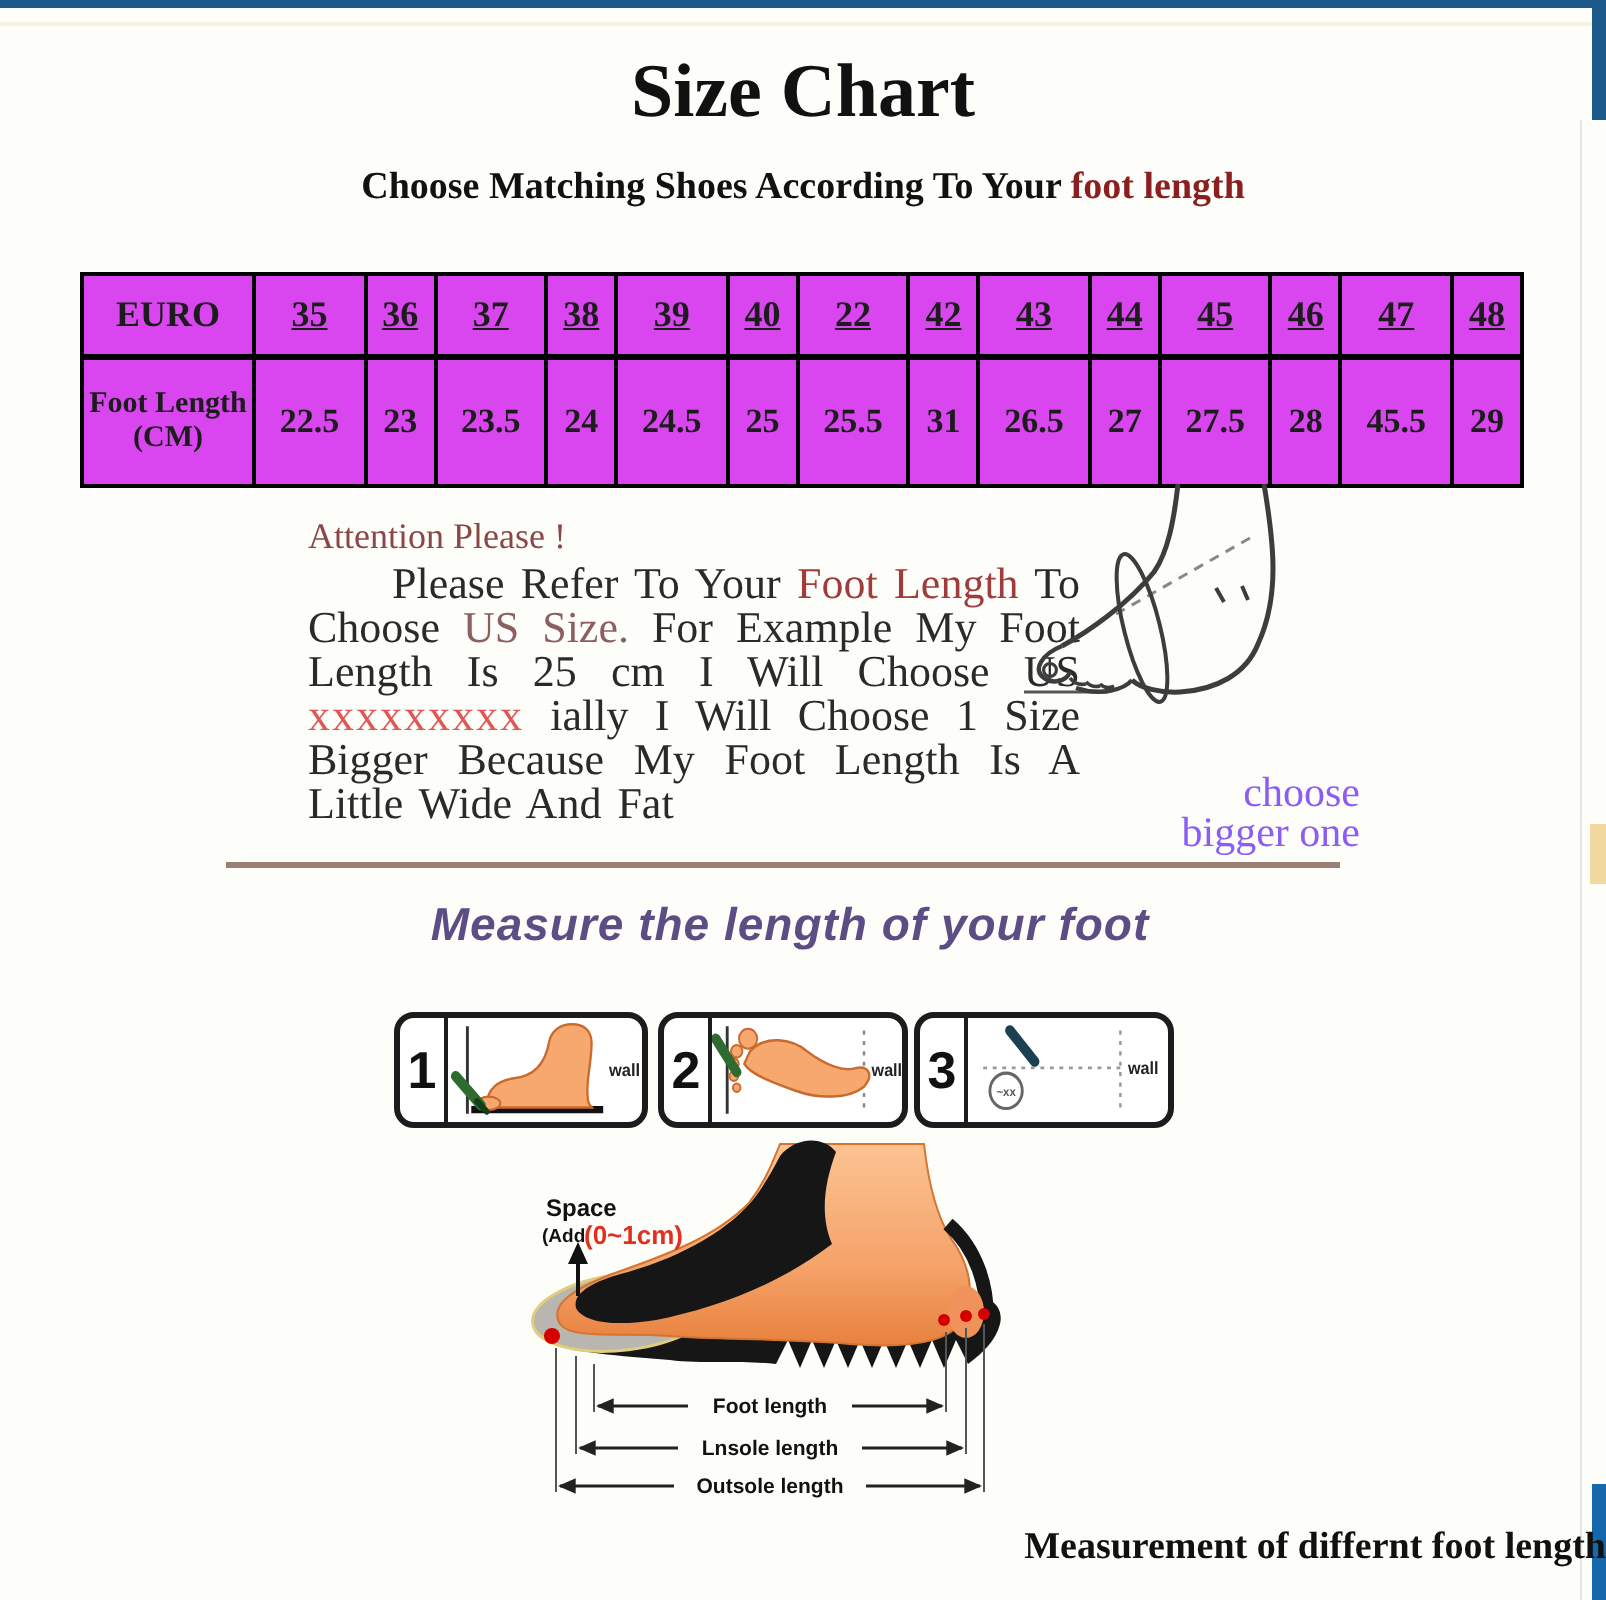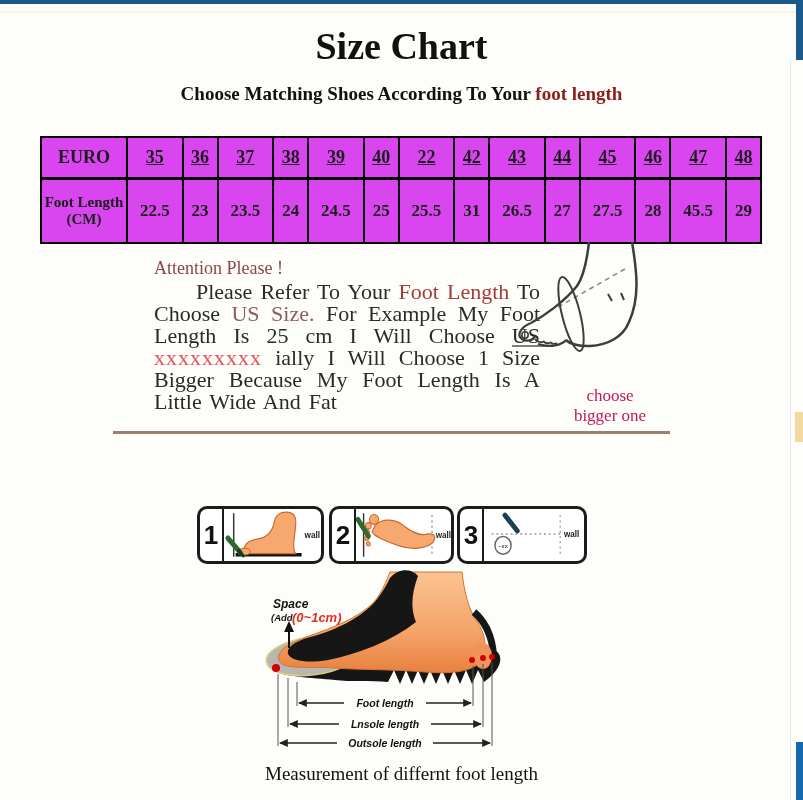--- a/index.html
+++ b/index.html
@@ -65,22 +65,22 @@
     text-align: justify; text-indent: 42px;
     color: #2a2a2a; word-spacing: 2.5px;
   }
   .attention-text .red-word { color: #a03c3c; }
   .attention-text .maroon-word { color: #8d5f5f; }
   .attention-text .xword { color: #e05555; letter-spacing: 1px; }
 
   .foot-sketch { left: 512px; top: 240px; width: 158px; height: 132px; }
   .choose-bigger {
     left: 540px; top: 386px; width: 140px;
-    text-align: center; font-size: 17px; line-height: 20px;
-    color: #be185d;
+    text-align: right; font-size: 21px; line-height: 20px;
+    color: #8b5cf6;
   }
 
   .divider { left: 113px; top: 431px; width: 557px; height: 3px; background: #9c7f74; }
 
   .measure-heading {
     top: 449px; left: 0; width: 790px;
     text-align: center;
     font-family: "Liberation Sans", sans-serif;
     font-size: 23px; font-weight: bold; font-style: italic;
     color: #5d4d85; letter-spacing: 0.5px;
@@ -98,26 +98,26 @@
   .step-num {
     width: 24px; flex: 0 0 24px;
     display: flex; align-items: center; justify-content: center;
     font-family: "Liberation Sans", sans-serif;
     font-size: 26px; font-weight: bold; color: #111;
     border-right: 2px solid #1c1c1c;
   }
   .step-body { position: relative; flex: 1; }
   .step-body svg { display: block; width: 100%; height: 100%; }
 
-  .shoe-diagram { left: 240px; top: 570px; width: 280px; height: 192px; font-style: italic; }
+  .shoe-diagram { left: 240px; top: 570px; width: 280px; height: 192px; }
 
   .caption {
     top: 763px; left: 0; width: 803px;
-    text-align: center;
-    font-size: 19px; font-weight: normal; color: #111;
+    text-align: right;
+    font-size: 19px; font-weight: bold; color: #111;
   }
 </style>
 </head>
 <body>
 
 <div class="page">
 
   <div class="abs top-border"></div>
   <div class="abs cream-streak"></div>
   <div class="abs right-top-bar"></div>
@@ -194,20 +194,21 @@
       <ellipse cx="59" cy="74" rx="9" ry="38" transform="rotate(-14 59 74)" stroke="#3d3d3d" stroke-width="2" fill="none"></ellipse>
     </svg>
   </div>
   <div class="abs choose-bigger">
     <div>choose</div>
     <div>bigger one</div>
   </div>
 
   <div class="abs divider"></div>
 
+  <div class="abs measure-heading">Measure the length of your foot</div>
 
   <div class="step-panel step-1">
     <div class="step-num">1</div>
     <div class="step-body">
       <svg viewBox="0 0 100 50" preserveAspectRatio="none">
         <path d="M10,4 V46" stroke="#333" stroke-width="1.5"></path>
         <path d="M12,44 H80" stroke="#111" stroke-width="3.5"></path>
         <path d="M20,42 C20,34 26,30 34,29 C44,28 50,22 52,12 C53,6 58,3 64,3 C70,3 74,6 74,12 C74,22 71,30 72,38 C72,40 73,42 74,43 L22,43 Z" fill="#f7a86f" stroke="#c96a2e" stroke-width="1.2"></path>
         <ellipse cx="21" cy="41" rx="6" ry="3.2" fill="#f7a86f" stroke="#c96a2e" stroke-width="1"></ellipse>
         <path d="M4,28 L17,42" stroke="#2e6b2e" stroke-width="5" stroke-linecap="round"></path>

